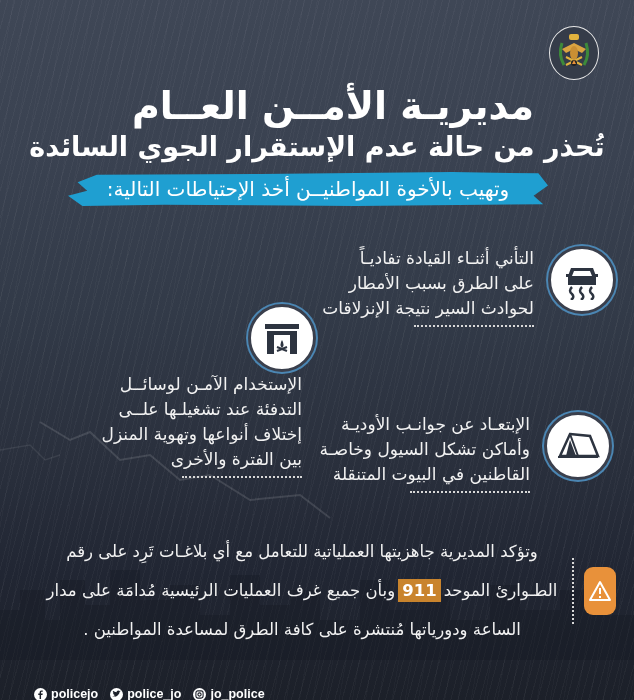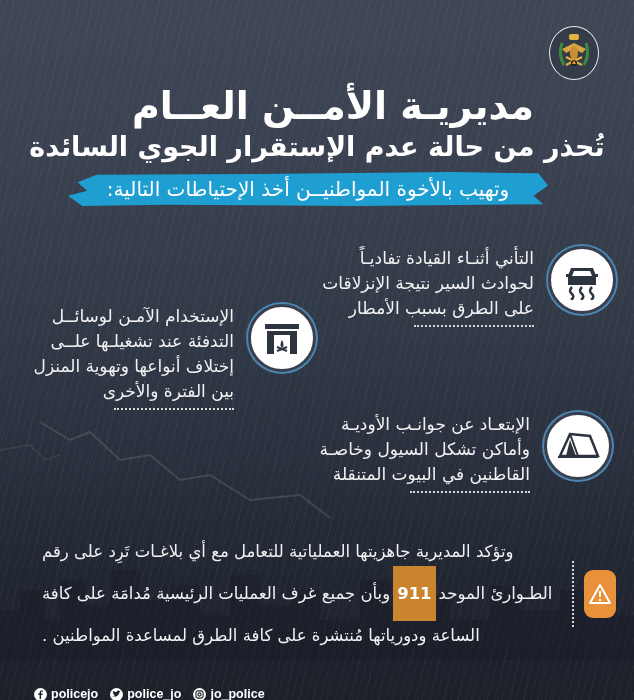--- a/index.html
+++ b/index.html
@@ -19,27 +19,27 @@
   .banner{position:absolute;top:172px;left:68px;width:480px;height:34px;text-decoration:underline;}
   .banner-bg{position:absolute;inset:0;background:#1f9fd1;
     clip-path:polygon(2% 30%,6% 8%,40% 6%,80% 0%,98% 4%,100% 40%,97% 70%,99% 95%,60% 100%,20% 96%,3% 100%,0% 70%,4% 55%);}
   .banner-text{position:absolute;inset:0;display:flex;align-items:center;justify-content:center;font-size:20px;color:#ffffff;}
   .tip{position:absolute;display:flex;flex-direction:row;align-items:flex-start;}
   .tip .icon-circle{width:62px;height:62px;border-radius:50%;background:#ffffff;border:3px solid #3a3f4c;
     box-shadow:0 0 0 2px #4b86b3;display:flex;align-items:center;justify-content:center;flex:none;}
   .tip .text{font-size:17px;line-height:25px;color:#f2f2f2;text-align:right;margin:0 14px 0 0;}
   .tip .dots{margin-top:4px;border-bottom:2px dotted #d8d8d8;width:120px;}
   .tip1{top:246px;right:18px;justify-content:space-between;}
-  .tip2{top:304px;right:318px;}
+  .tip2{top:304px;right:318px;flex-direction:column;}
   .tip3{top:412px;right:22px;}
   .notice{position:absolute;top:540px;right:18px;display:flex;flex-direction:row;align-items:center;}
   .warn{width:32px;height:48px;border-radius:9px;background:#e8913a;display:flex;align-items:center;justify-content:center;flex:none;}
   .vdots{width:0;height:66px;border-left:2px dotted #d8d8d8;margin:0 10px;}
-  .notice-text{font-size:16.5px;line-height:23px;color:#f2f2f2;text-align:left;width:520px;}
-  .badge{display:inline-block;background:#c9842d;color:#ffffff;font-weight:bold;padding:16px 4px;margin:3px 3px;direction:ltr;}
+  .notice-text{font-size:16.5px;line-height:23px;color:#f2f2f2;text-align:center;width:520px;}
+  .badge{display:inline-block;background:#c9842d;color:#ffffff;font-weight:bold;padding:0 4px;margin:16px 3px;direction:ltr;}
   .footer{position:absolute;left:16px;top:655px;width:509px;height:45px;margin-top:20px;}
   .socials{position:absolute;left:18px;top:12px;display:flex;flex-direction:row;direction:ltr;gap:12px;align-items:center;
     font-family:"Liberation Sans",sans-serif;font-weight:bold;font-size:12.5px;color:#ffffff;}
   .social{display:flex;align-items:center;gap:4px;}
   .soc-icon{width:13px;height:13px;border-radius:50%;background:#ffffff;display:flex;align-items:center;justify-content:center;}
   .hashtags{position:absolute;right:22px;top:2px;font-size:13px;line-height:17px;color:#dcdcdc;text-align:right;}
 </style>
 </head>
 <body>
 
@@ -83,22 +83,22 @@
         <path d="M12 11 L28 11 L30 16 L10 16 Z" fill="#ffffff"></path>
         <rect x="4" y="14" width="3" height="3" fill="#2d3440"></rect>
         <rect x="33" y="14" width="3" height="3" fill="#2d3440"></rect>
         <path d="M10 27 Q6 31 10 34 Q13 37 9 40" stroke="#2d3440" stroke-width="2.5" fill="none"></path>
         <path d="M20 27 Q16 31 20 34 Q23 37 19 40" stroke="#2d3440" stroke-width="2.5" fill="none"></path>
         <path d="M30 27 Q26 31 30 34 Q33 37 29 40" stroke="#2d3440" stroke-width="2.5" fill="none"></path>
       </svg>
     </div>
     <div class="text">
       <div>التأني أثنـاء القيادة تفاديـاً</div>
+      <div>على الطرق بسبب الأمطار</div>
       <div>لحوادث السير نتيجة الإنزلاقات</div>
-      <div>على الطرق بسبب الأمطار</div>
       <div class="dots"></div>
     </div>
   </div>
 
   <div class="tip tip2">
     <div class="icon-circle">
       <svg width="40" height="40" viewBox="0 0 40 40">
         <rect x="3" y="6" width="34" height="5" fill="#2d3440"></rect>
         <rect x="5" y="13" width="30" height="4" fill="#2d3440"></rect>
         <rect x="5" y="17" width="7" height="19" fill="#2d3440"></rect>
@@ -138,21 +138,21 @@
       <svg width="24" height="22" viewBox="0 0 24 22">
         <path d="M12 2 L22 20 L2 20 Z" fill="none" stroke="#ffffff" stroke-width="2" stroke-linejoin="round"></path>
         <rect x="11" y="8" width="2" height="6" fill="#ffffff"></rect>
         <rect x="11" y="16" width="2" height="2" fill="#ffffff"></rect>
       </svg>
     </div>
     <div class="vdots"></div>
     <div class="notice-text">
       <div>وتؤكد المديرية جاهزيتها العملياتية للتعامل مع أي بلاغـات تَرِد على رقم</div>
       <div>
-        <span>الطـوارئ الموحد</span><span class="badge">911</span><span>وبأن جميع غرف العمليات الرئيسية مُدامَة على كافة</span>
+        <span>الطـوارئ الموحد</span><span class="badge">911</span><span>وبأن جميع غرف العمليات الرئيسية مُدامَة على مدار</span>
       </div>
       <div>الساعة ودورياتها مُنتشرة على كافة الطرق لمساعدة المواطنين .</div>
     </div>
   </div>
 
   <div class="footer">
     <div class="socials">
       <div class="social">
         <span class="soc-icon">
           <svg width="9" height="9" viewBox="0 0 10 10">

